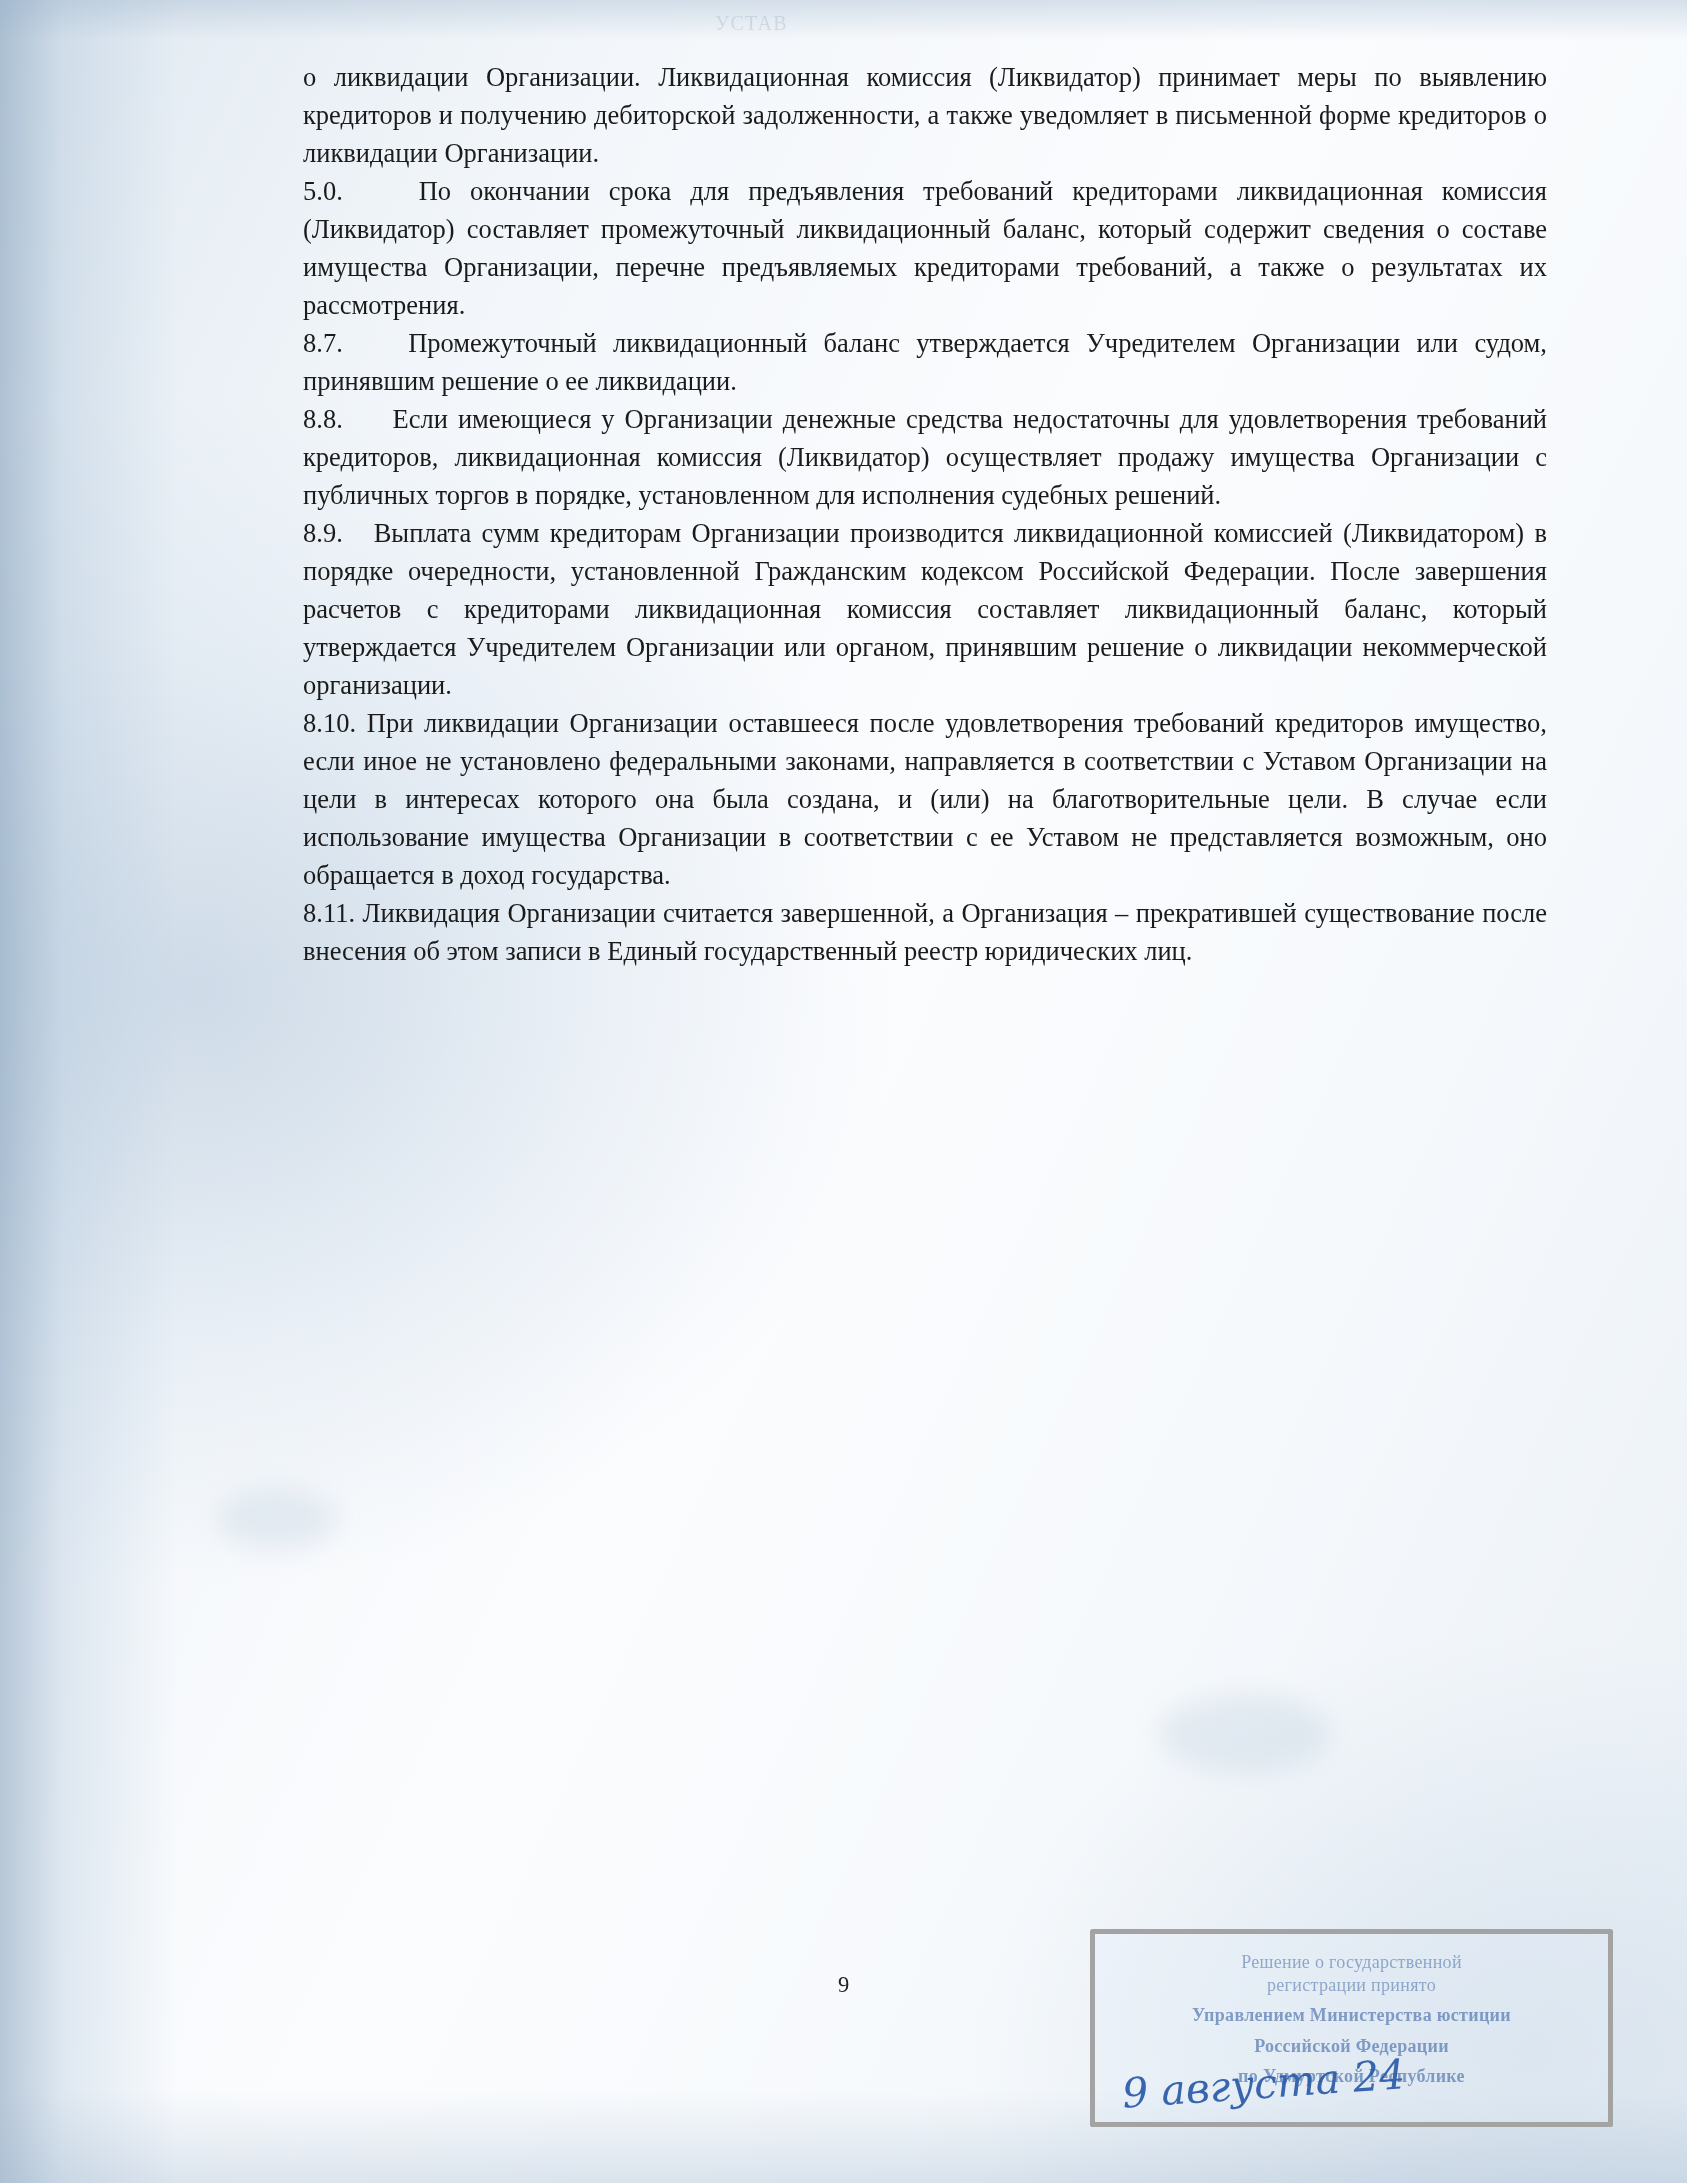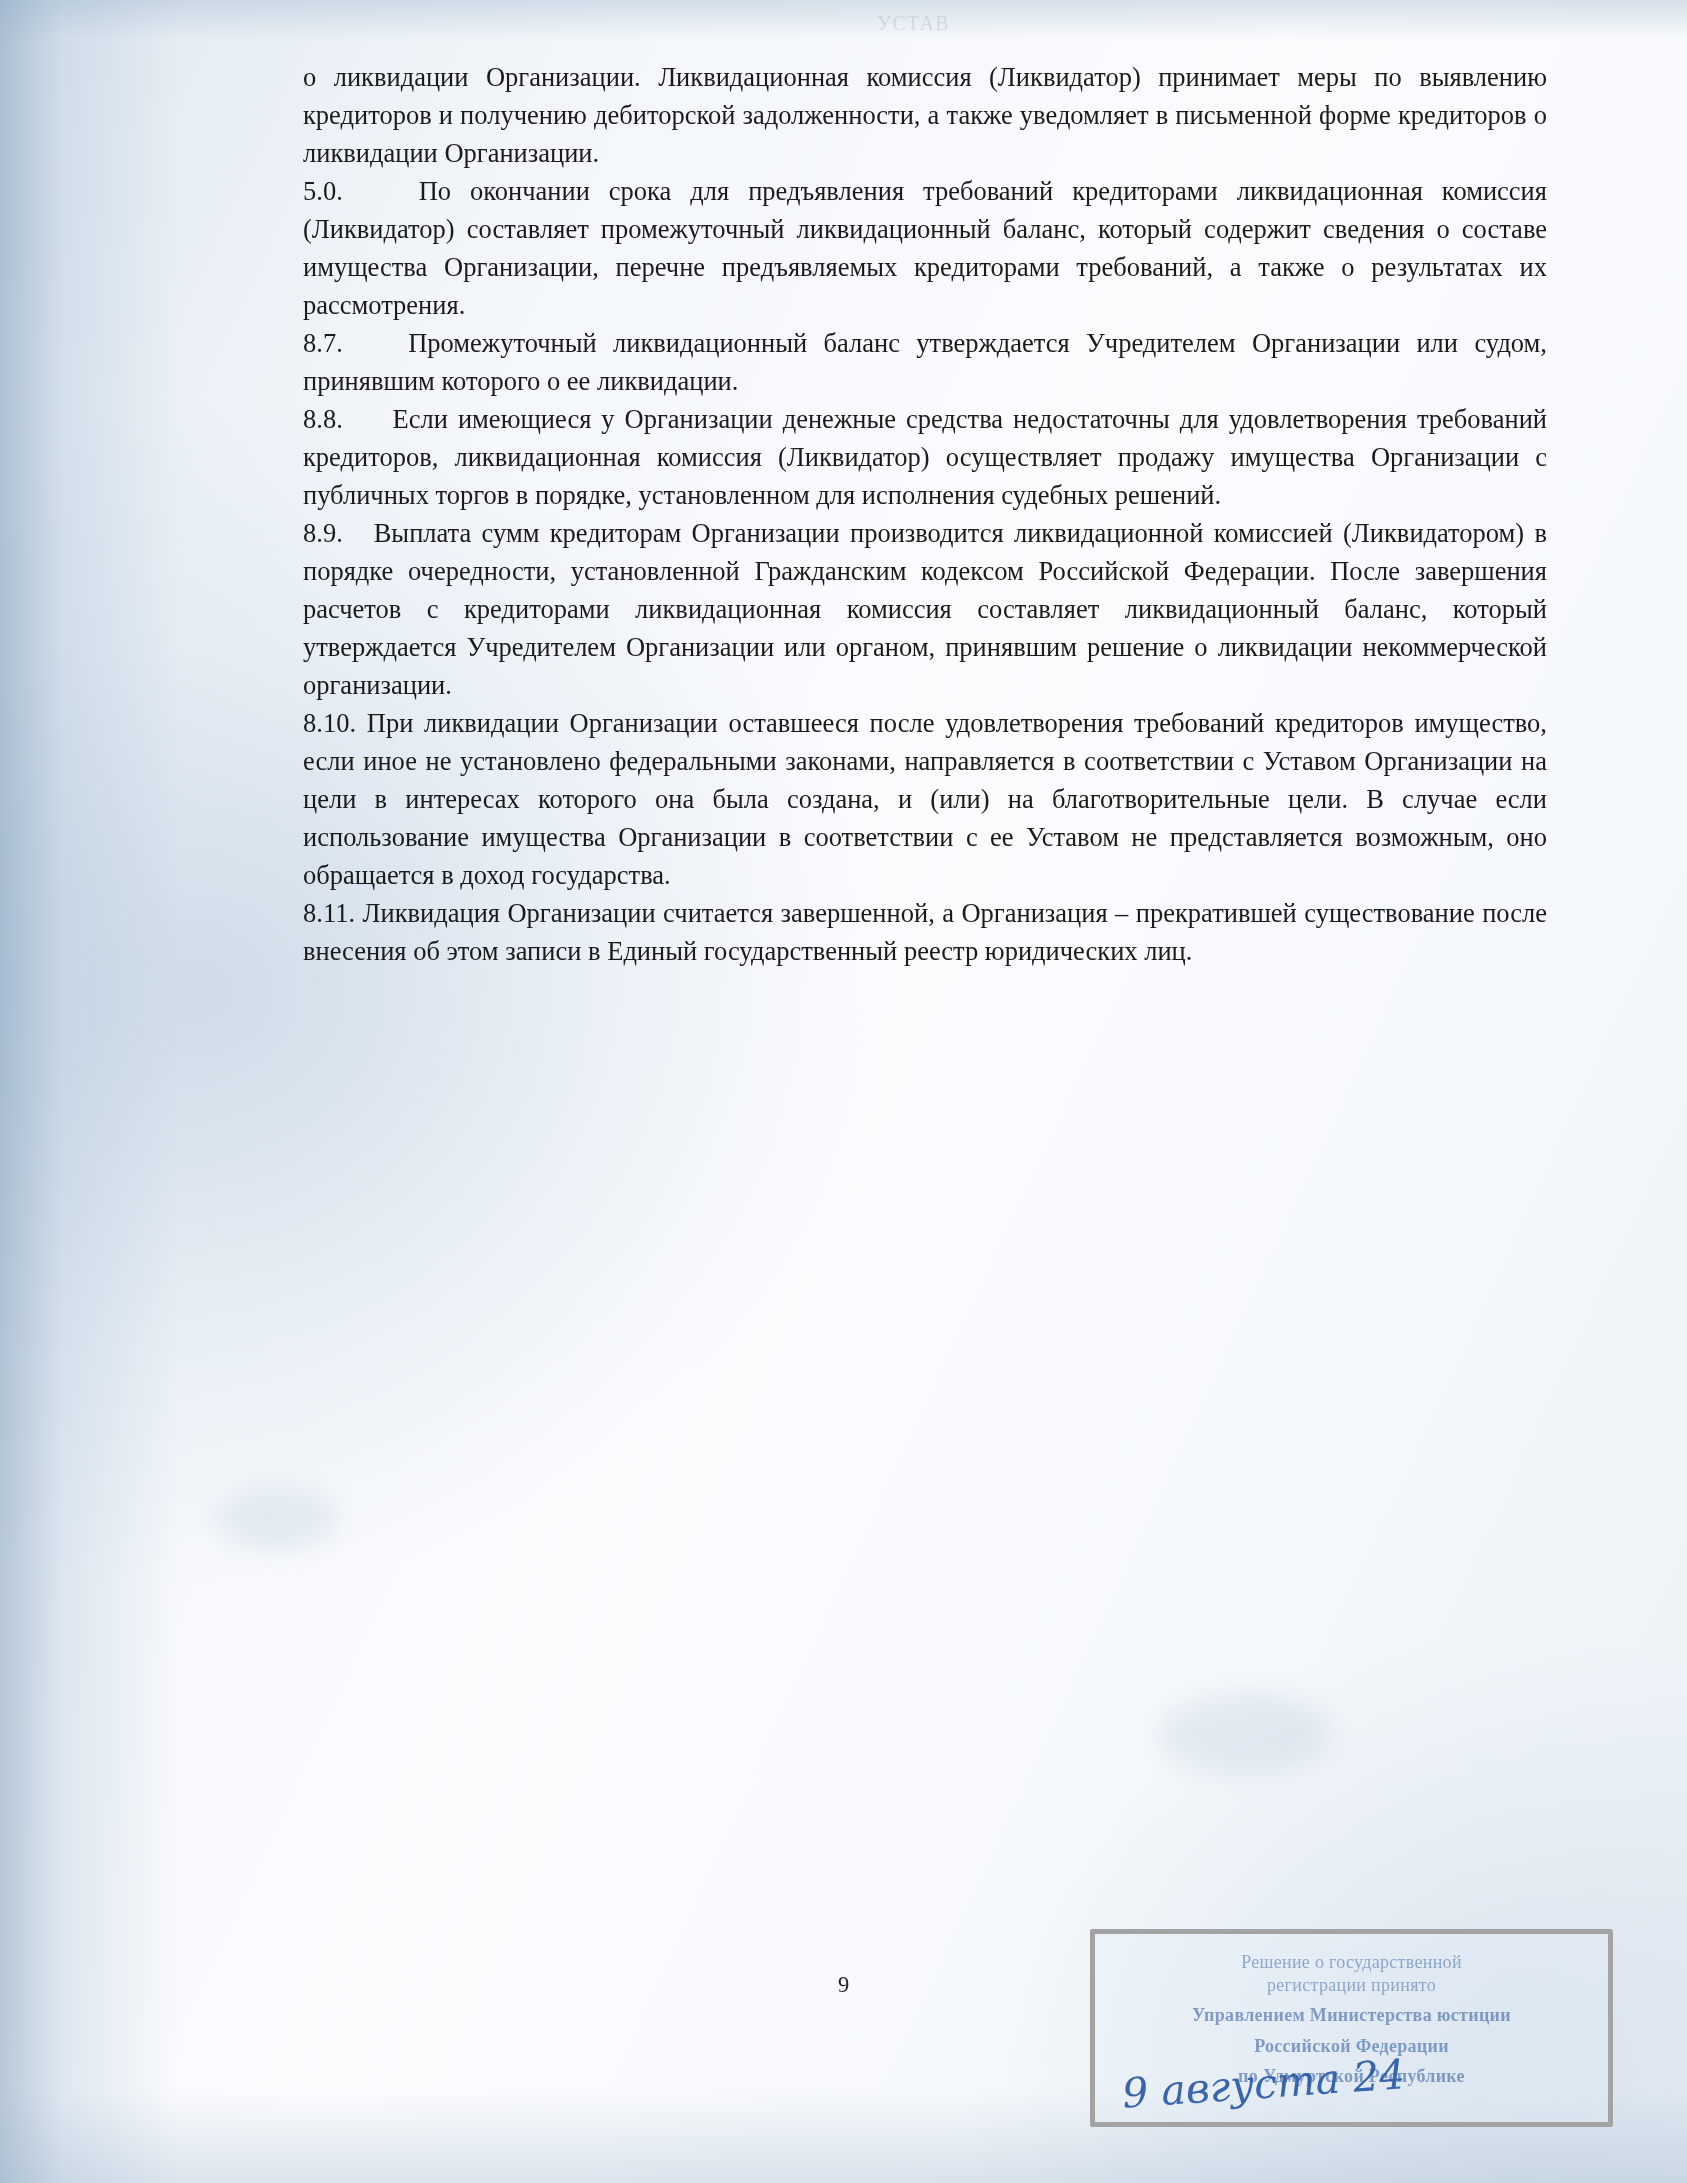--- a/index.html
+++ b/index.html
@@ -44,21 +44,20 @@
     width: 1687px; height: 93px;
     background: linear-gradient(0deg, rgba(150,175,200,0.30) 0%, rgba(255,255,255,0) 100%);
   }
 
   
   .ghost-header {
     position: absolute;
     left: 715px;
     top: 12px;
     width: 397px;
-    text-align: center;
     font-size: 20px;
     color: rgba(120,140,160,0.22);
     letter-spacing: 1.3px;
     font-family: "Liberation Serif", serif;
   }
 
   .content {
     position: absolute;
     left: 303px;
     top: 58px;
@@ -159,21 +158,21 @@
 
   <p class="para last-line-left">
     <span>о ликвидации Организации. Ликвидационная комиссия (Ликвидатор) принимает меры по выявлению кредиторов и получению дебиторской задолженности, а также уведомляет в письменной форме кредиторов о ликвидации Организации.</span>
   </p>
 
   <p class="para">
     <span class="num">5.0.</span><span class="num">    </span><span>По окончании срока для предъявления требований кредиторами ликвидационная комиссия (Ликвидатор) составляет промежуточный ликвидационный баланс, который содержит сведения о составе имущества Организации, перечне предъявляемых кредиторами требований, а также о результатах их рассмотрения.</span>
   </p>
 
   <p class="para last-line-left">
-    <span class="num">8.7.</span><span class="num">    </span><span>Промежуточный ликвидационный баланс утверждается Учредителем Организации или судом, принявшим которого о ее ликвидации.</span>
+    <span class="num">8.7.</span><span class="num">    </span><span>Промежуточный ликвидационный баланс утверждается Учредителем Организации или судом, принявшим решение о ее ликвидации.</span>
   </p>
 
   <p class="para last-line-left">
     <span class="num">8.8.</span><span class="num">     </span><span>Если имеющиеся у Организации денежные средства недостаточны для удовлетворения требований кредиторов, ликвидационная комиссия (Ликвидатор) осуществляет продажу имущества Организации с публичных торгов в порядке, установленном для исполнения судебных решений.</span>
   </p>
 
   <p class="para last-line-left">
     <span class="num">8.9.</span><span class="num">   </span><span>Выплата сумм кредиторам Организации производится ликвидационной комиссией (Ликвидатором) в порядке очередности, установленной Гражданским кодексом Российской Федерации. После завершения расчетов с кредиторами ликвидационная комиссия составляет ликвидационный баланс, который утверждается Учредителем Организации или органом, принявшим решение о ликвидации некоммерческой организации.</span>
   </p>
 

